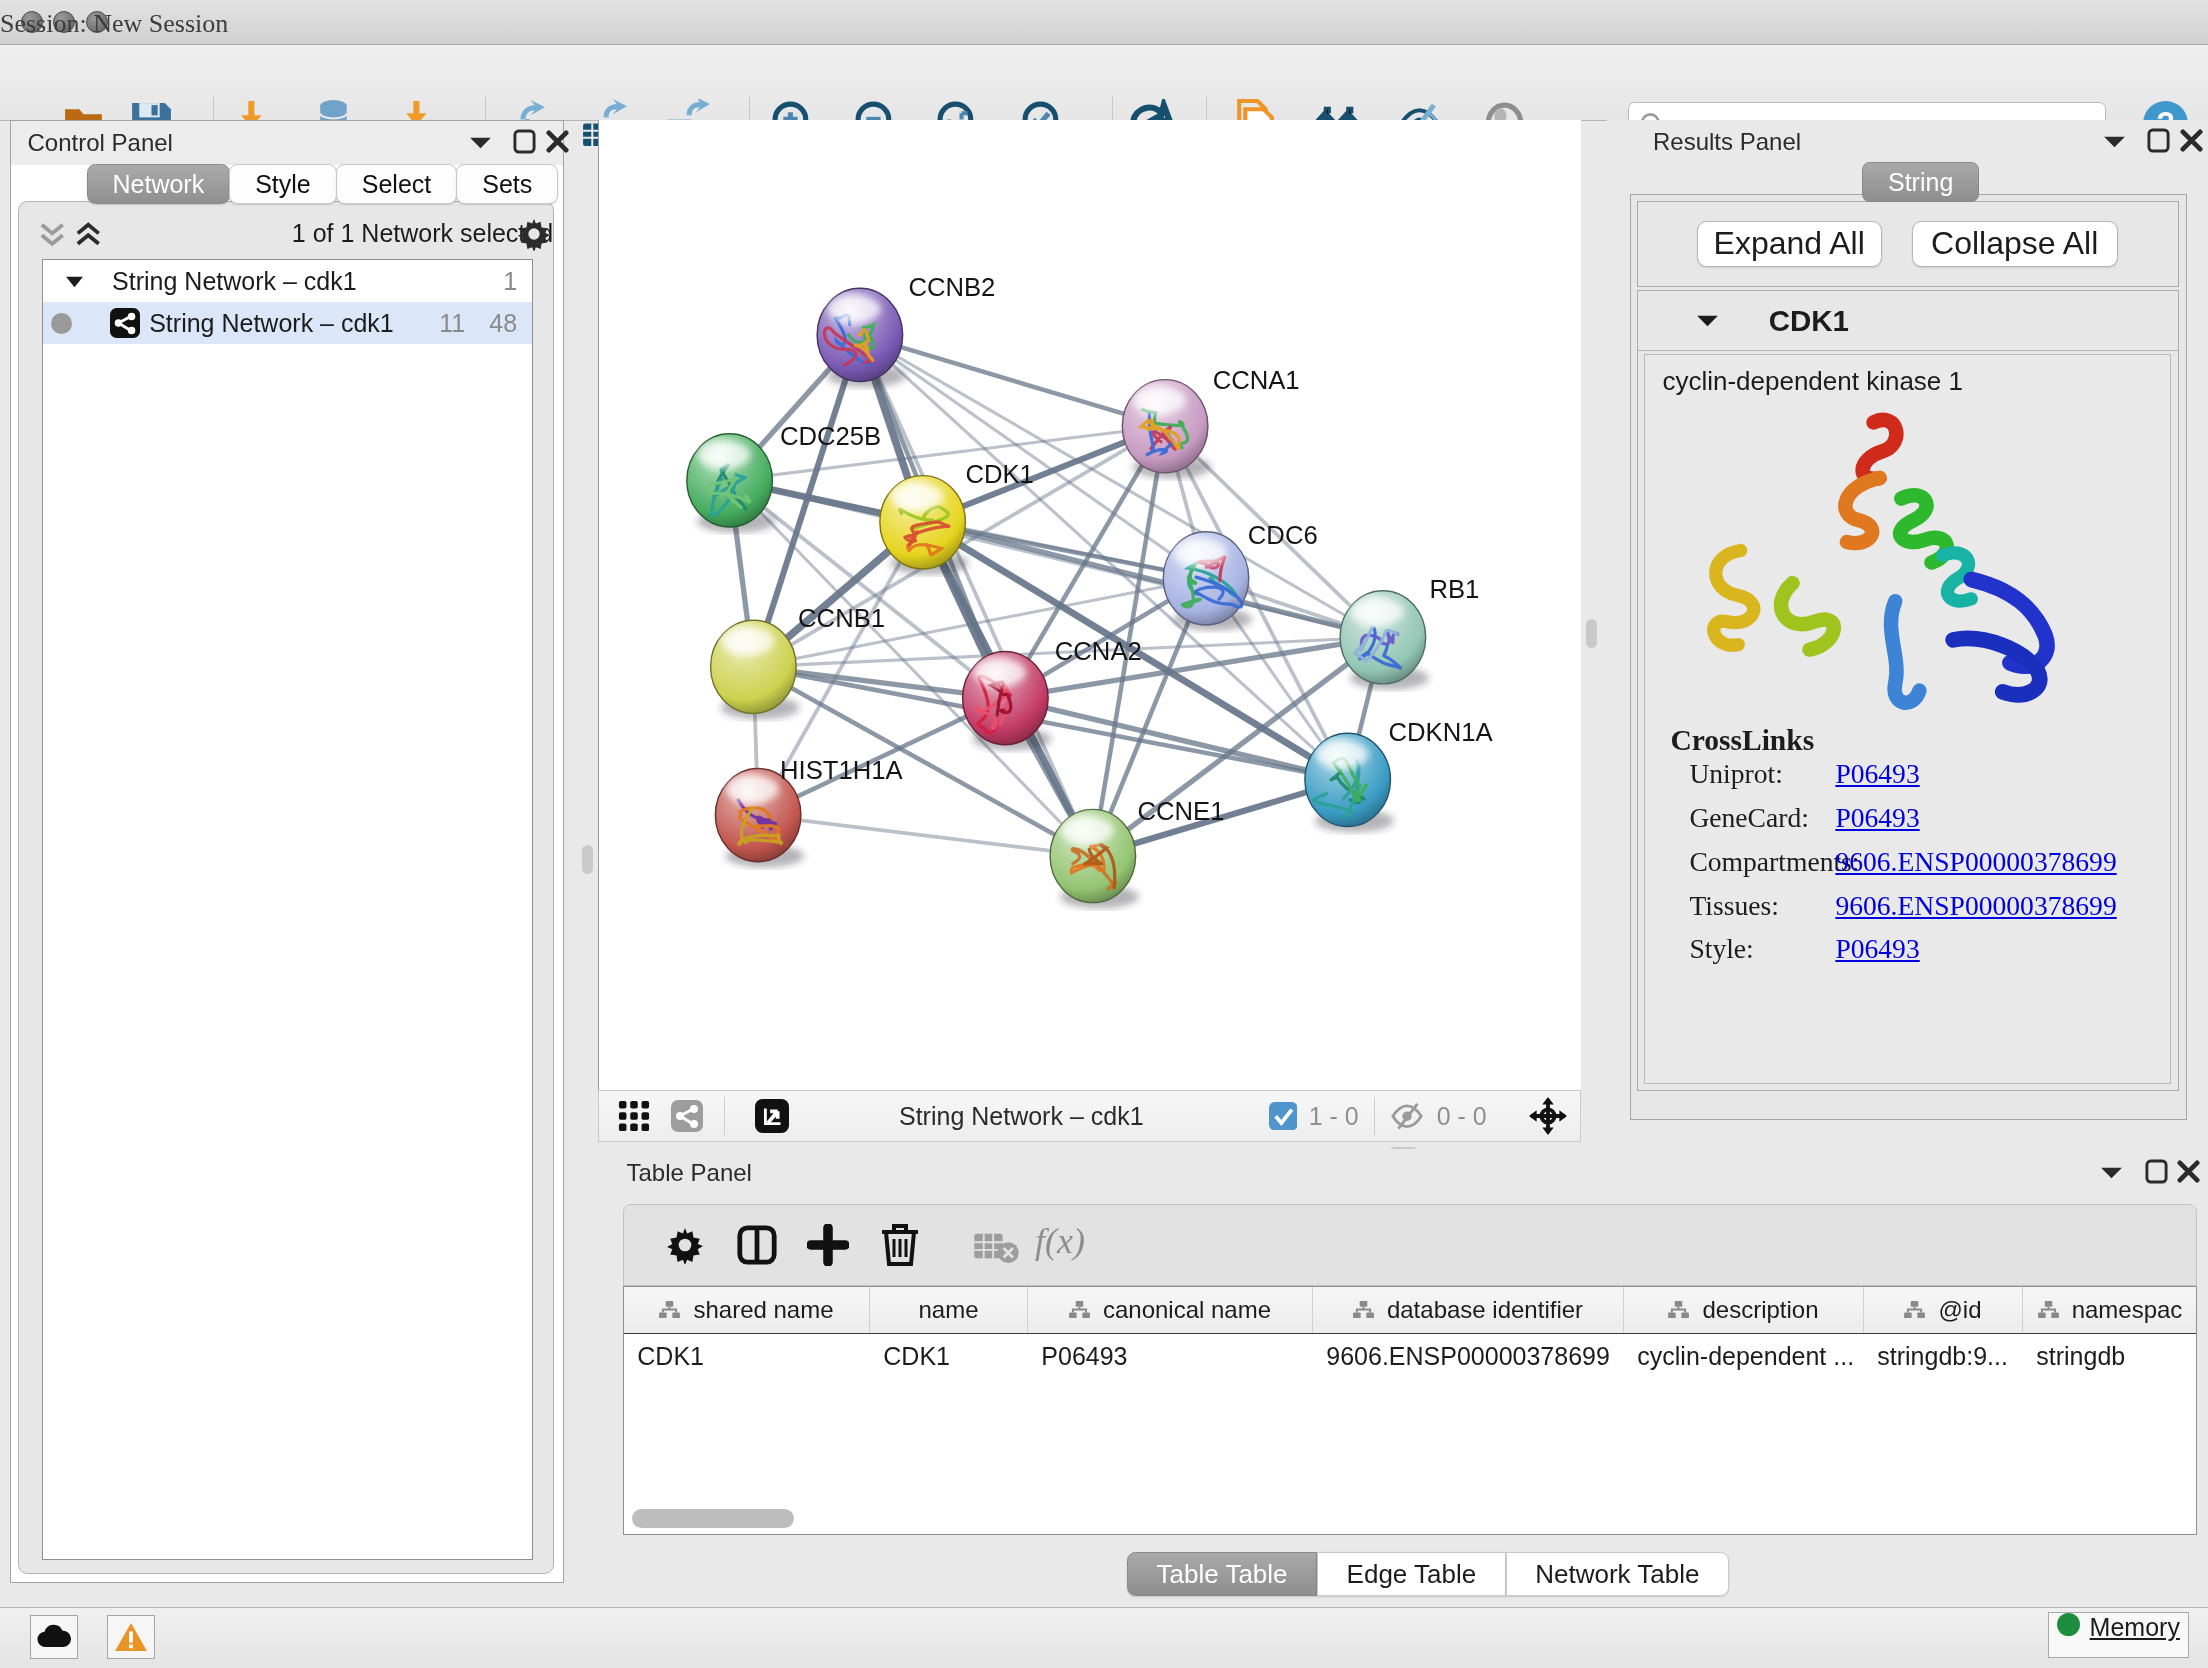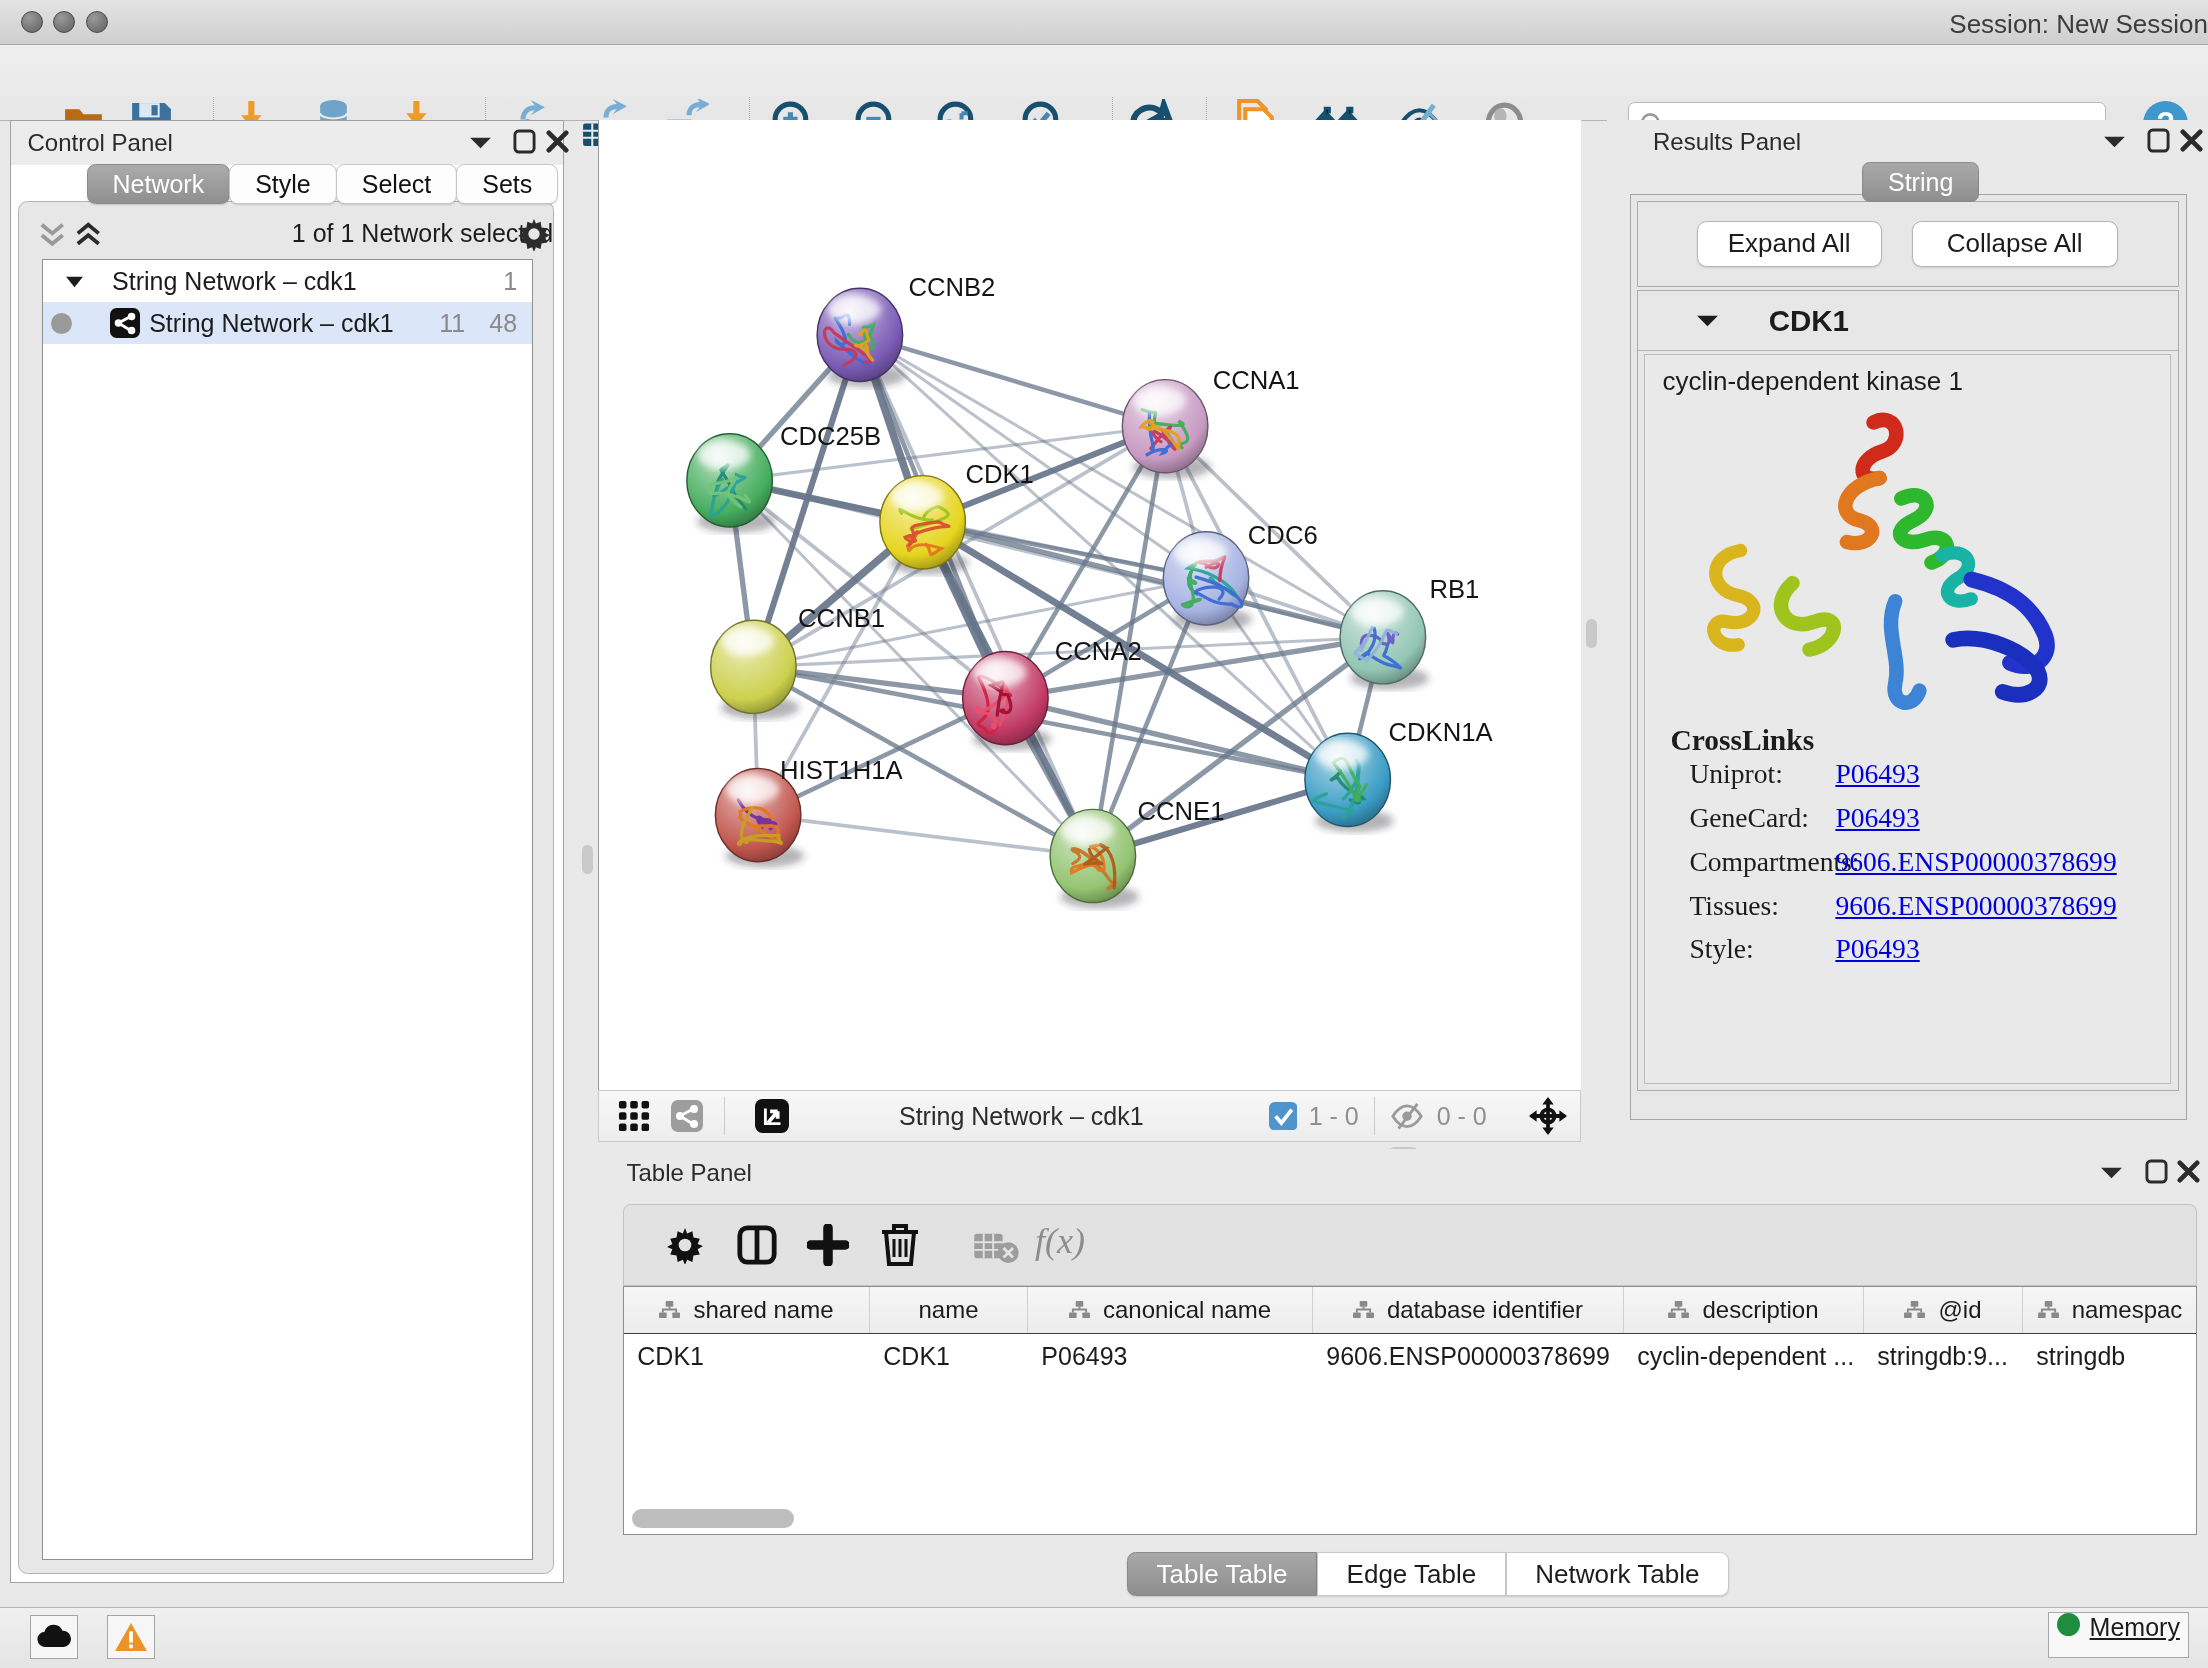--- a/index.html
+++ b/index.html
@@ -3,22 +3,22 @@
 <meta charset="utf-8">
 <style>
   html,body{margin:0;padding:0;background:#e9e9e9;}
   #app{position:relative;width:2208px;height:1668px;overflow:hidden;
        font-family:"Liberation Sans",sans-serif;color:#1c1c1c;background:#e9e9e9;}
   
   .titlebar{position:absolute;left:0;top:0;width:2208px;height:44px;
     background:linear-gradient(#e3e3e3,#cfcfcf);border-bottom:1px solid #a8a8a8;}
   .tl-dot{position:absolute;top:11.4px;width:20px;height:20px;border-radius:50%;
     background:radial-gradient(circle at 35% 30%,#9a9a9a,#5f5f5f);border:1px solid #4c4c4c;}
-  .win-title{position:absolute;top:8.6px;left:0;width:100%;text-align:right;
-    font-size:26px;color:#3c3c3c;}
+  .win-title{position:absolute;top:8.6px;left:0;width:100%;text-align:left;
+    font-size:26px;color:#3c3c3c;font-family:Liberation Serif, serif;}
   
   .toolbar{position:absolute;left:0;top:45px;width:2208px;height:75px;
     background:linear-gradient(#efefef,#e6e6e6);border-bottom:1px solid #b5b5b5;}
   .tbtn{position:absolute;top:54px;width:49px;height:49px;cursor:pointer;}
   .tsep{position:absolute;top:52px;width:0;height:55px;border-left:1.9px dotted #ababab;}
   .searchbox{position:absolute;left:1628px;top:57px;width:476px;height:44px;background:#fff;
     border:1px solid #b9b9b9;border-radius:6.7px;display:flex;align-items:center;}
   .searchbox input{border:none;outline:none;flex:1;font-size:23px;height:34px;
     font-family:"Liberation Sans",sans-serif;background:transparent;}
   
@@ -54,21 +54,21 @@
   
   .results-panel{position:absolute;left:1607px;top:120px;width:601px;height:1029px;background:#e9e9e9;}
   .rp-tab{position:absolute;left:255px;top:42px;padding:1.9px 25px;height:34px;line-height:34px;
     background:linear-gradient(#a9a9a9,#8e8e8e);color:#fff;font-size:25px;border-radius:7.6px;
     border:1px solid #8a8a8a;z-index:2;}
   .rp-box{position:absolute;left:23px;top:74px;width:557px;height:926px;background:#e7e7e7;
     border:1.9px solid #a5a5a5;box-sizing:border-box;}
   .rp-btnrow{position:absolute;left:5.7px;top:5.7px;width:542px;height:86px;border:1px solid #ababab;
     box-sizing:border-box;}
   .rp-btn{position:absolute;top:19px;height:44px;background:#fff;border:1px solid #b5b5b5;
-    border-radius:9.5px;font-size:26px;text-align:center;line-height:42px;cursor:pointer;
+    border-radius:9.5px;font-size:32px;text-align:center;line-height:42px;cursor:pointer;
     box-shadow:0 1px 1.9px rgba(0,0,0,.12);}
   .rp-sec{position:absolute;left:5.7px;top:95px;width:542px;height:801px;border:1px solid #ababab;
     box-sizing:border-box;}
   .rp-sec-head{position:absolute;left:0;top:0;width:100%;height:59px;border-bottom:1px solid #b5b5b5;}
   .rp-gene{position:absolute;left:131px;top:13.3px;font-size:29.5px;font-weight:bold;}
   .rp-body{position:absolute;left:6.7px;top:63px;width:527px;height:730px;border:1px solid #bbbbbb;
     background:#e9e9e9;box-sizing:border-box;}
   .rp-desc{position:absolute;left:17px;top:11.4px;font-size:26px;}
   .xl-title{position:absolute;left:25px;top:369px;font-family:"Liberation Serif",serif;
     font-weight:bold;font-size:29.5px;}

